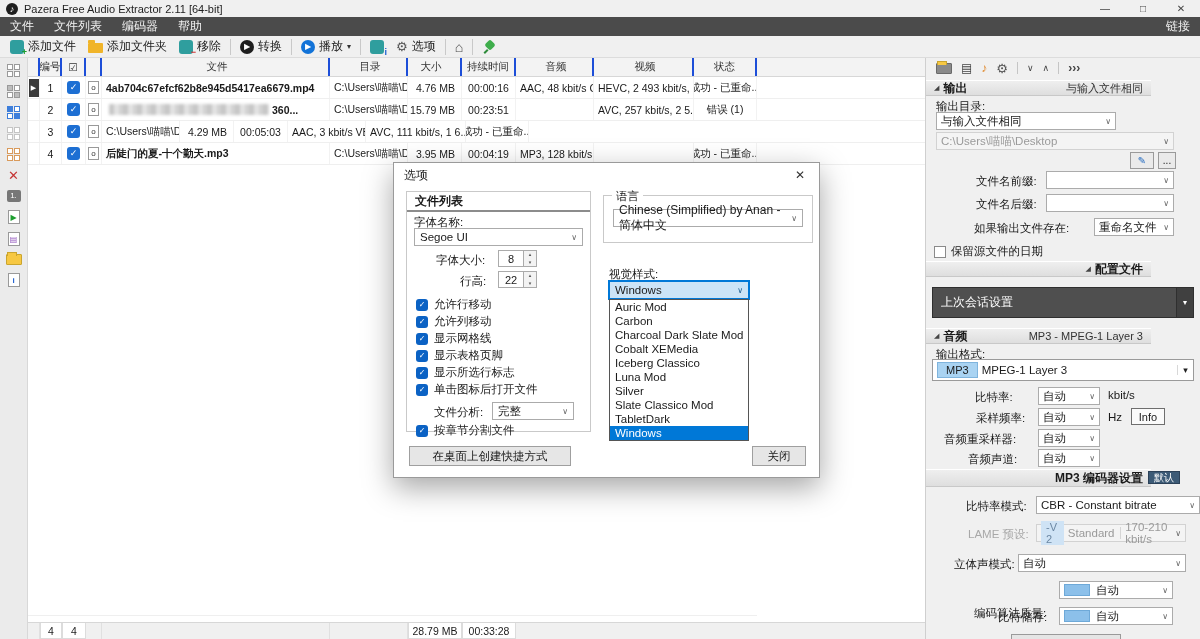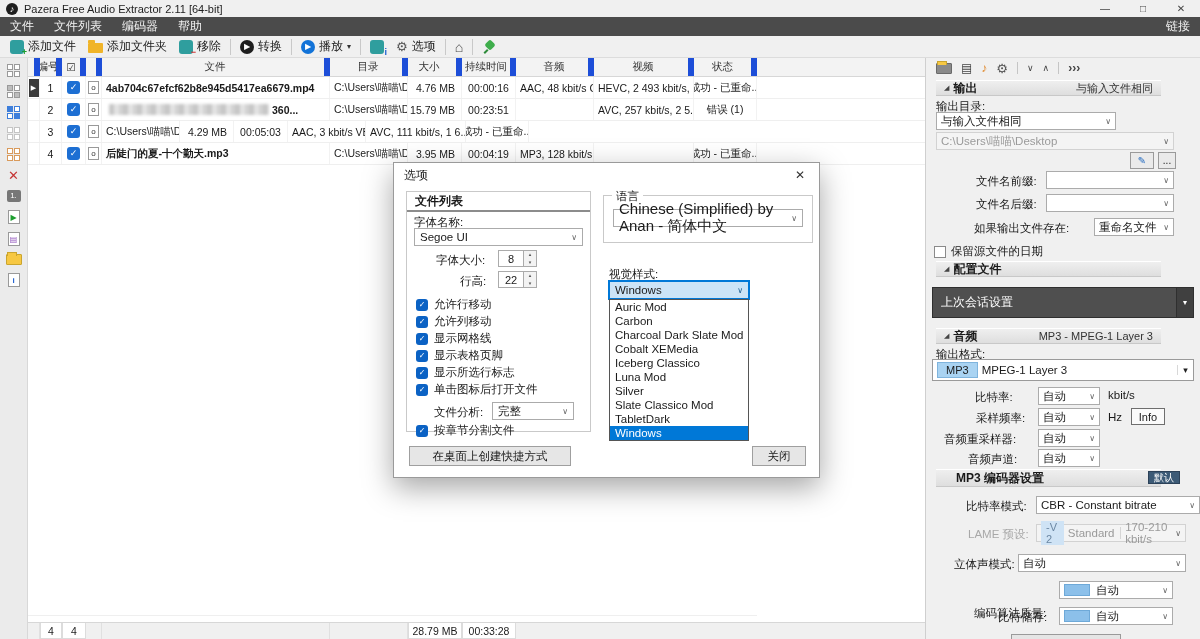--- a/index.html
+++ b/index.html
@@ -58,21 +58,21 @@
   .pagico.grn { color:#1e9e30; font-weight:bold; }
   .pagico.pur { color:#8b4bb8; font-weight:bold; }
   .pagico.blu { color:#1d5fd0; font-weight:bold; }
   .sfold { position:relative; width:16px; height:11px; background:#f7c843; border:1px solid #caa52f; border-radius:1px; }
   .sfold::before { content:""; position:absolute; left:0; top:-3px; width:8px; height:3px; background:#f7c843; border:1px solid #caa52f; border-bottom:none; }
 
   
   .table { position:absolute; left:28px; top:58px; width:897px; height:581px; background:#fff; }
   .trow { display:flex; height:22px; align-items:center; border-bottom:1px solid #efefef; font-size:10.5px; }
   .thead { height:19px; background:#f3f3f3; border-bottom:1px solid #d7d7d7; color:#333; }
-  .thead > div { border-right:6px solid #1d4ed8; height:100%; display:flex; align-items:center; justify-content:center; }
+  .thead > div { border-right:2px solid #1d4ed8; height:100%; display:flex; align-items:center; justify-content:center; }
   .trow > div { overflow:hidden; white-space:nowrap; height:100%; display:flex; align-items:center; }
   .c-gut{width:12px; justify-content:center;} .c-num{width:22px; justify-content:center;}
   .c-chk{width:24px; justify-content:center;} .c-ico{width:16px; justify-content:center;}
   .c-file{width:228px; padding-left:4px;} .c-dir{width:78px; padding-left:4px;}
   .c-size{width:54px; justify-content:flex-end; padding-right:6px;}
   .c-dur{width:54px; justify-content:center;} .c-aud{width:78px; padding-left:4px;}
   .c-vid{width:100px; padding-left:4px;} .c-st{width:63px; justify-content:center;}
   .trow:not(.thead) > div { border-right:1px solid #f2f2f2; }
   .fname { font-weight:bold; }
   .marker { width:10px; height:18px; background:#3a3a3a; color:#fff; font-size:7px; display:flex; align-items:center; justify-content:center; }
@@ -83,22 +83,22 @@
     filter:blur(1.5px); display:inline-block; margin:0 3px; }
   .tfooter { position:absolute; left:0; bottom:0; width:100%; height:17px; background:#f0f0f0;
     border-top:1px solid #d7d7d7; display:flex; font-size:10.5px; }
   .tfooter .cell { height:100%; display:flex; align-items:center; justify-content:center; border-right:1px solid #e0e0e0; }
   .tfooter .val { background:#fff; border:1px solid #dcdcdc; border-top:none; }
   .emptyrow { position:absolute; left:0; bottom:17px; width:729px; height:7px; background:#fff; border-top:1px solid #efefef; }
 
   
   .panel { position:absolute; left:925px; top:58px; width:275px; height:581px; background:#f0f0f0;
     border-left:1px solid #cfcfcf; font-size:12px; }
-  .sect { position:absolute; left:10px; width:225px; height:16px; background:linear-gradient(#efefef,#dedede);
-    border-top:1px solid #fff; border-bottom:1px solid #c8c8c8; display:flex; align-items:center; padding:0 8px; }
+  .sect { position:absolute; left:0; width:225px; height:16px; background:linear-gradient(#efefef,#dedede);
+    border-top:1px solid #fff; border-bottom:1px solid #c8c8c8; display:flex; align-items:center; padding:0 8px;justify-content:flex-end; }
   .sect .stitle { font-weight:bold; margin-left:4px; }
   .sect .sright { margin-left:auto; font-size:11px; color:#333; }
   .exp { font-size:7px; color:#444; }
   .combo { position:absolute; height:18px; background:#fff; border:1px solid #ababab; display:flex;
     align-items:center; padding:0 4px; font-size:11.5px; }
   .combo .arr { margin-left:auto; font-size:8px; color:#666; padding-left:4px; }
   .combo.dis { background:#f4f4f4; color:#9a9a9a; border-color:#d2d2d2; }
   .plabel { position:absolute; font-size:11.5px; white-space:nowrap; }
   .sbtn { position:absolute; height:17px; background:#eaeaea; border:1px solid #9a9a9a; display:flex;
     align-items:center; justify-content:center; font-size:10px; }
@@ -569,21 +569,21 @@
     </div>
     <div class="dchk" style="left:22px; top:260px">
       <span class="bluechk">✓</span>
       <span>按章节分割文件</span>
     </div>
 
     <div class="legendbox" style="left:209px; top:32px; width:210px; height:48px">
       <span class="legend">语言</span>
     </div>
     <div class="dcombo" style="left:219px; top:46px; width:190px">
-      <span style="font-size:15px">Chinese (Simplified) by Anan - 简体中文</span>
+      <span style="font-size:12px">Chinese (Simplified) by Anan - 简体中文</span>
         <span class="arr">∨</span>
     </div>
 
     <div class="dlabel" style="left:215px; top:104px">视觉样式:</div>
     <div class="vscombo">
       <span>Windows</span>
         <span class="arr">∨</span>
     </div>
     <div class="vslist">
       <div class="vs-item">Auric Mod</div>

